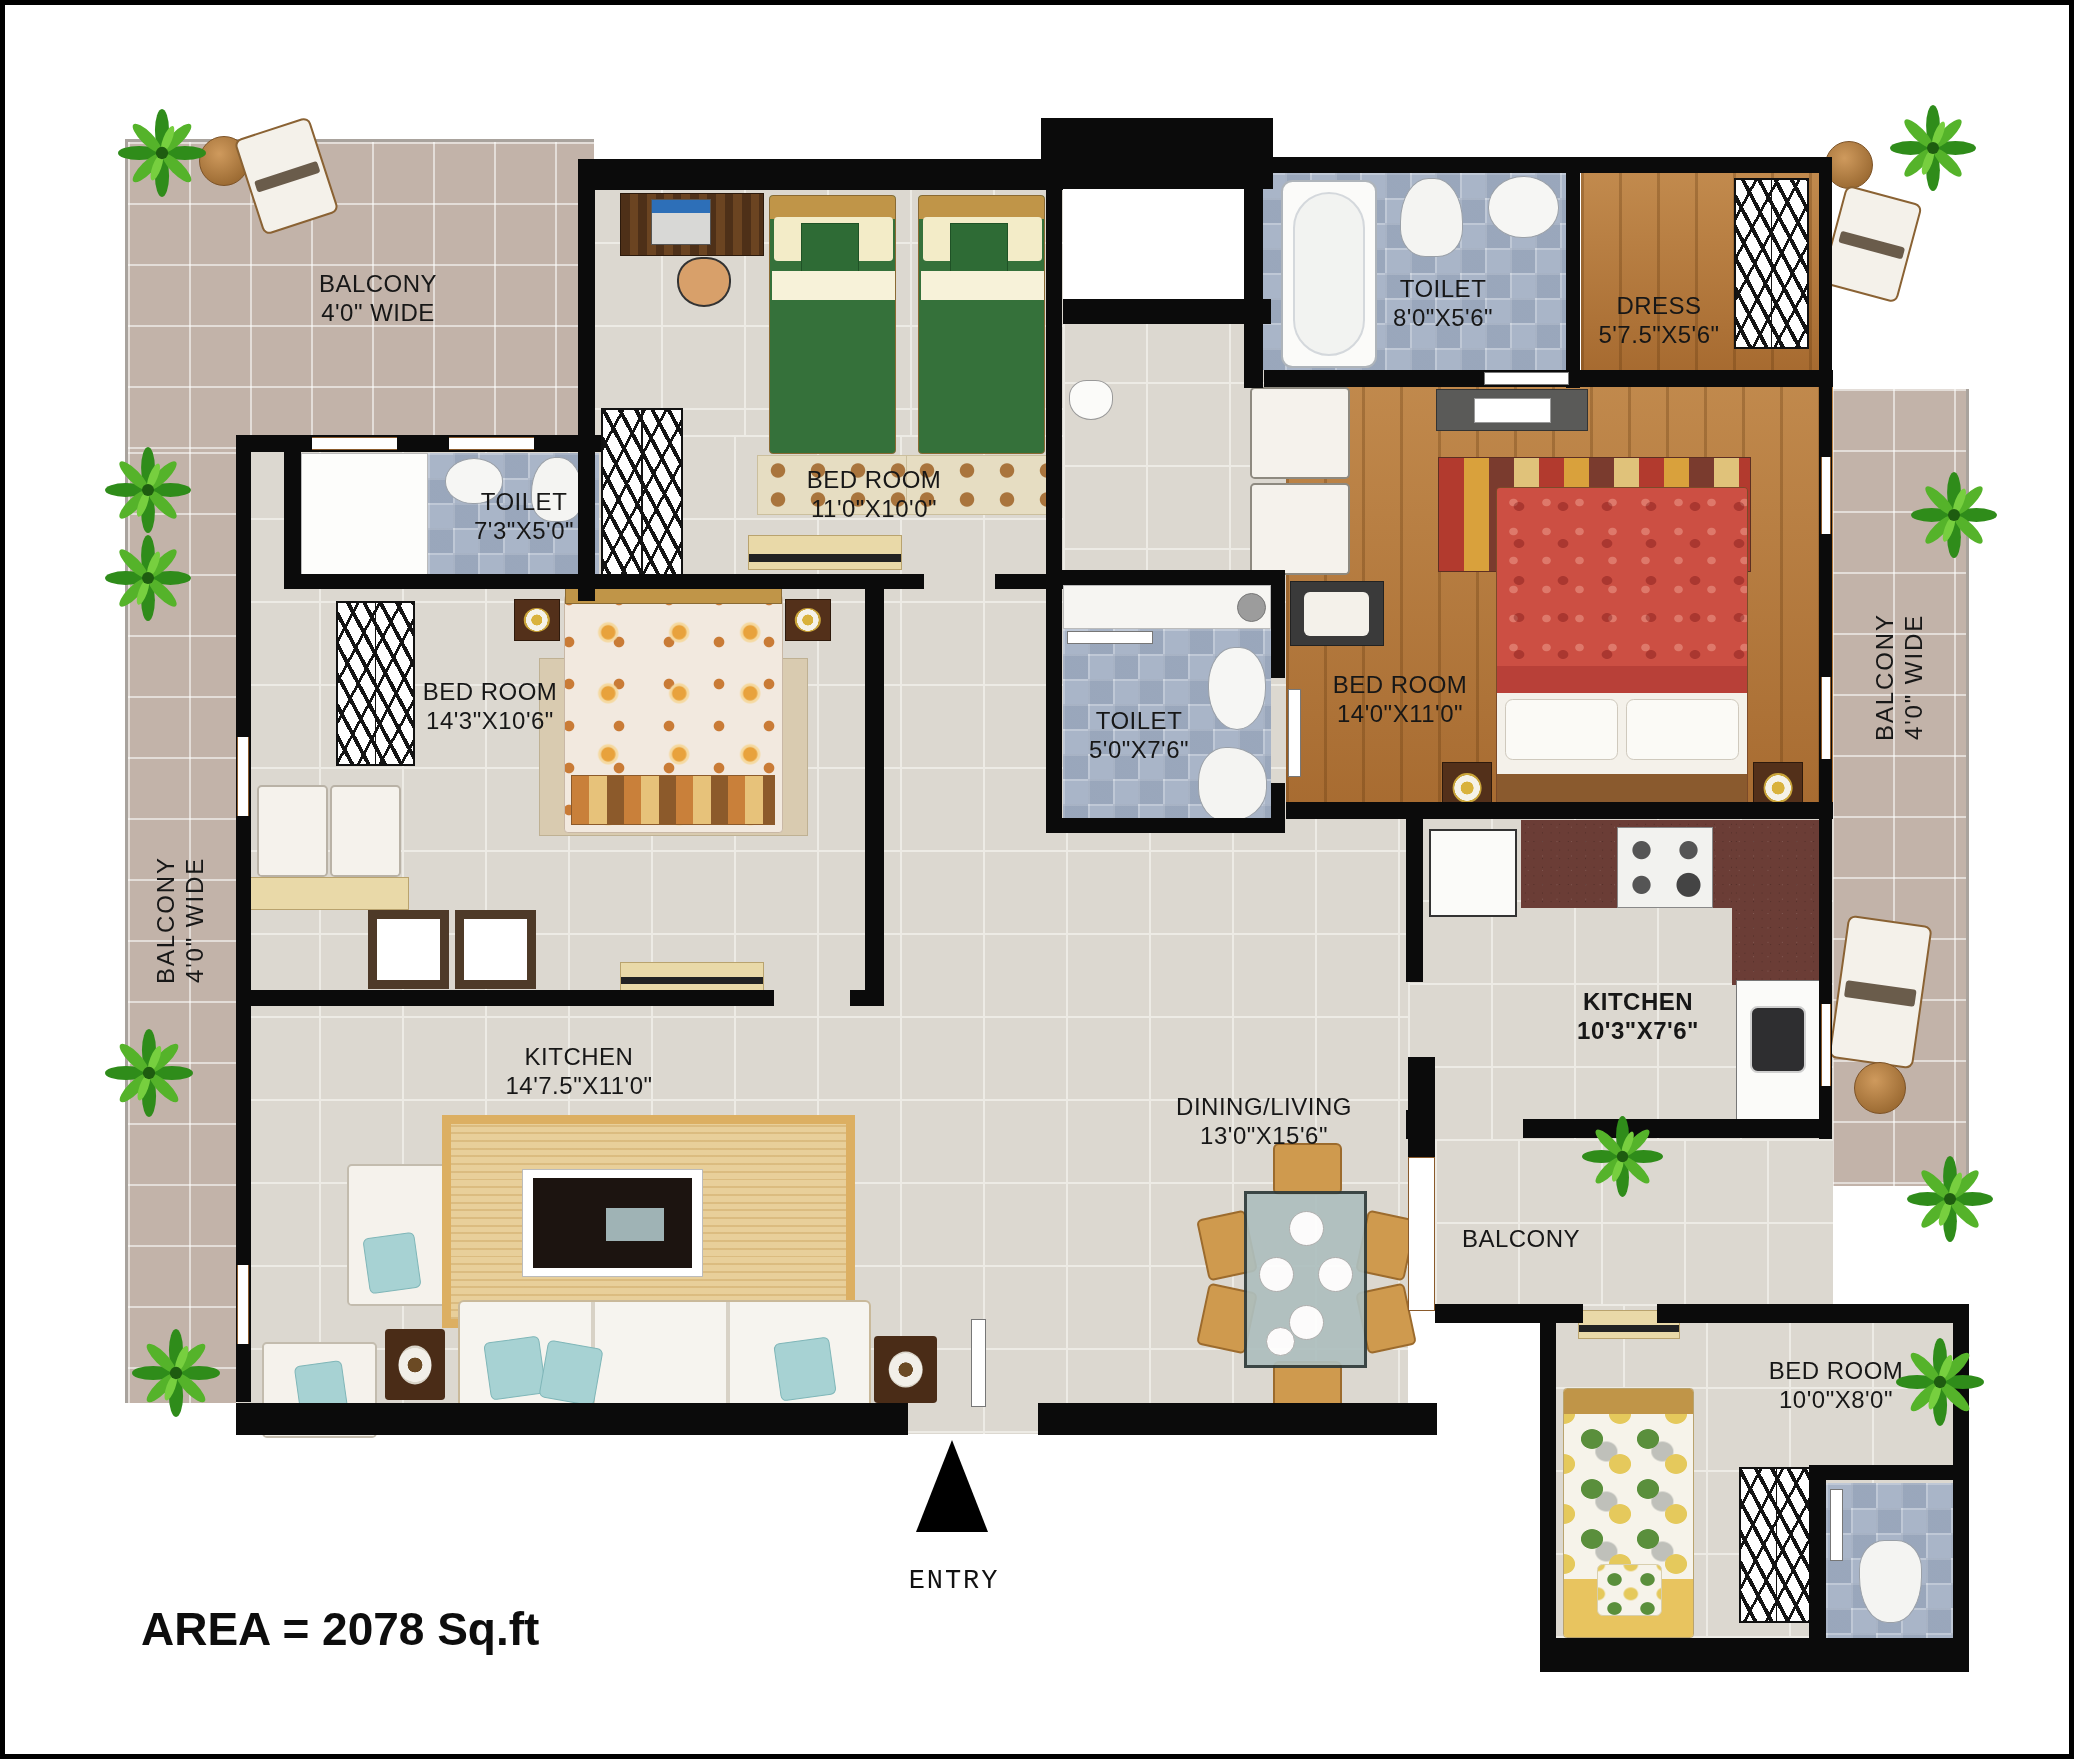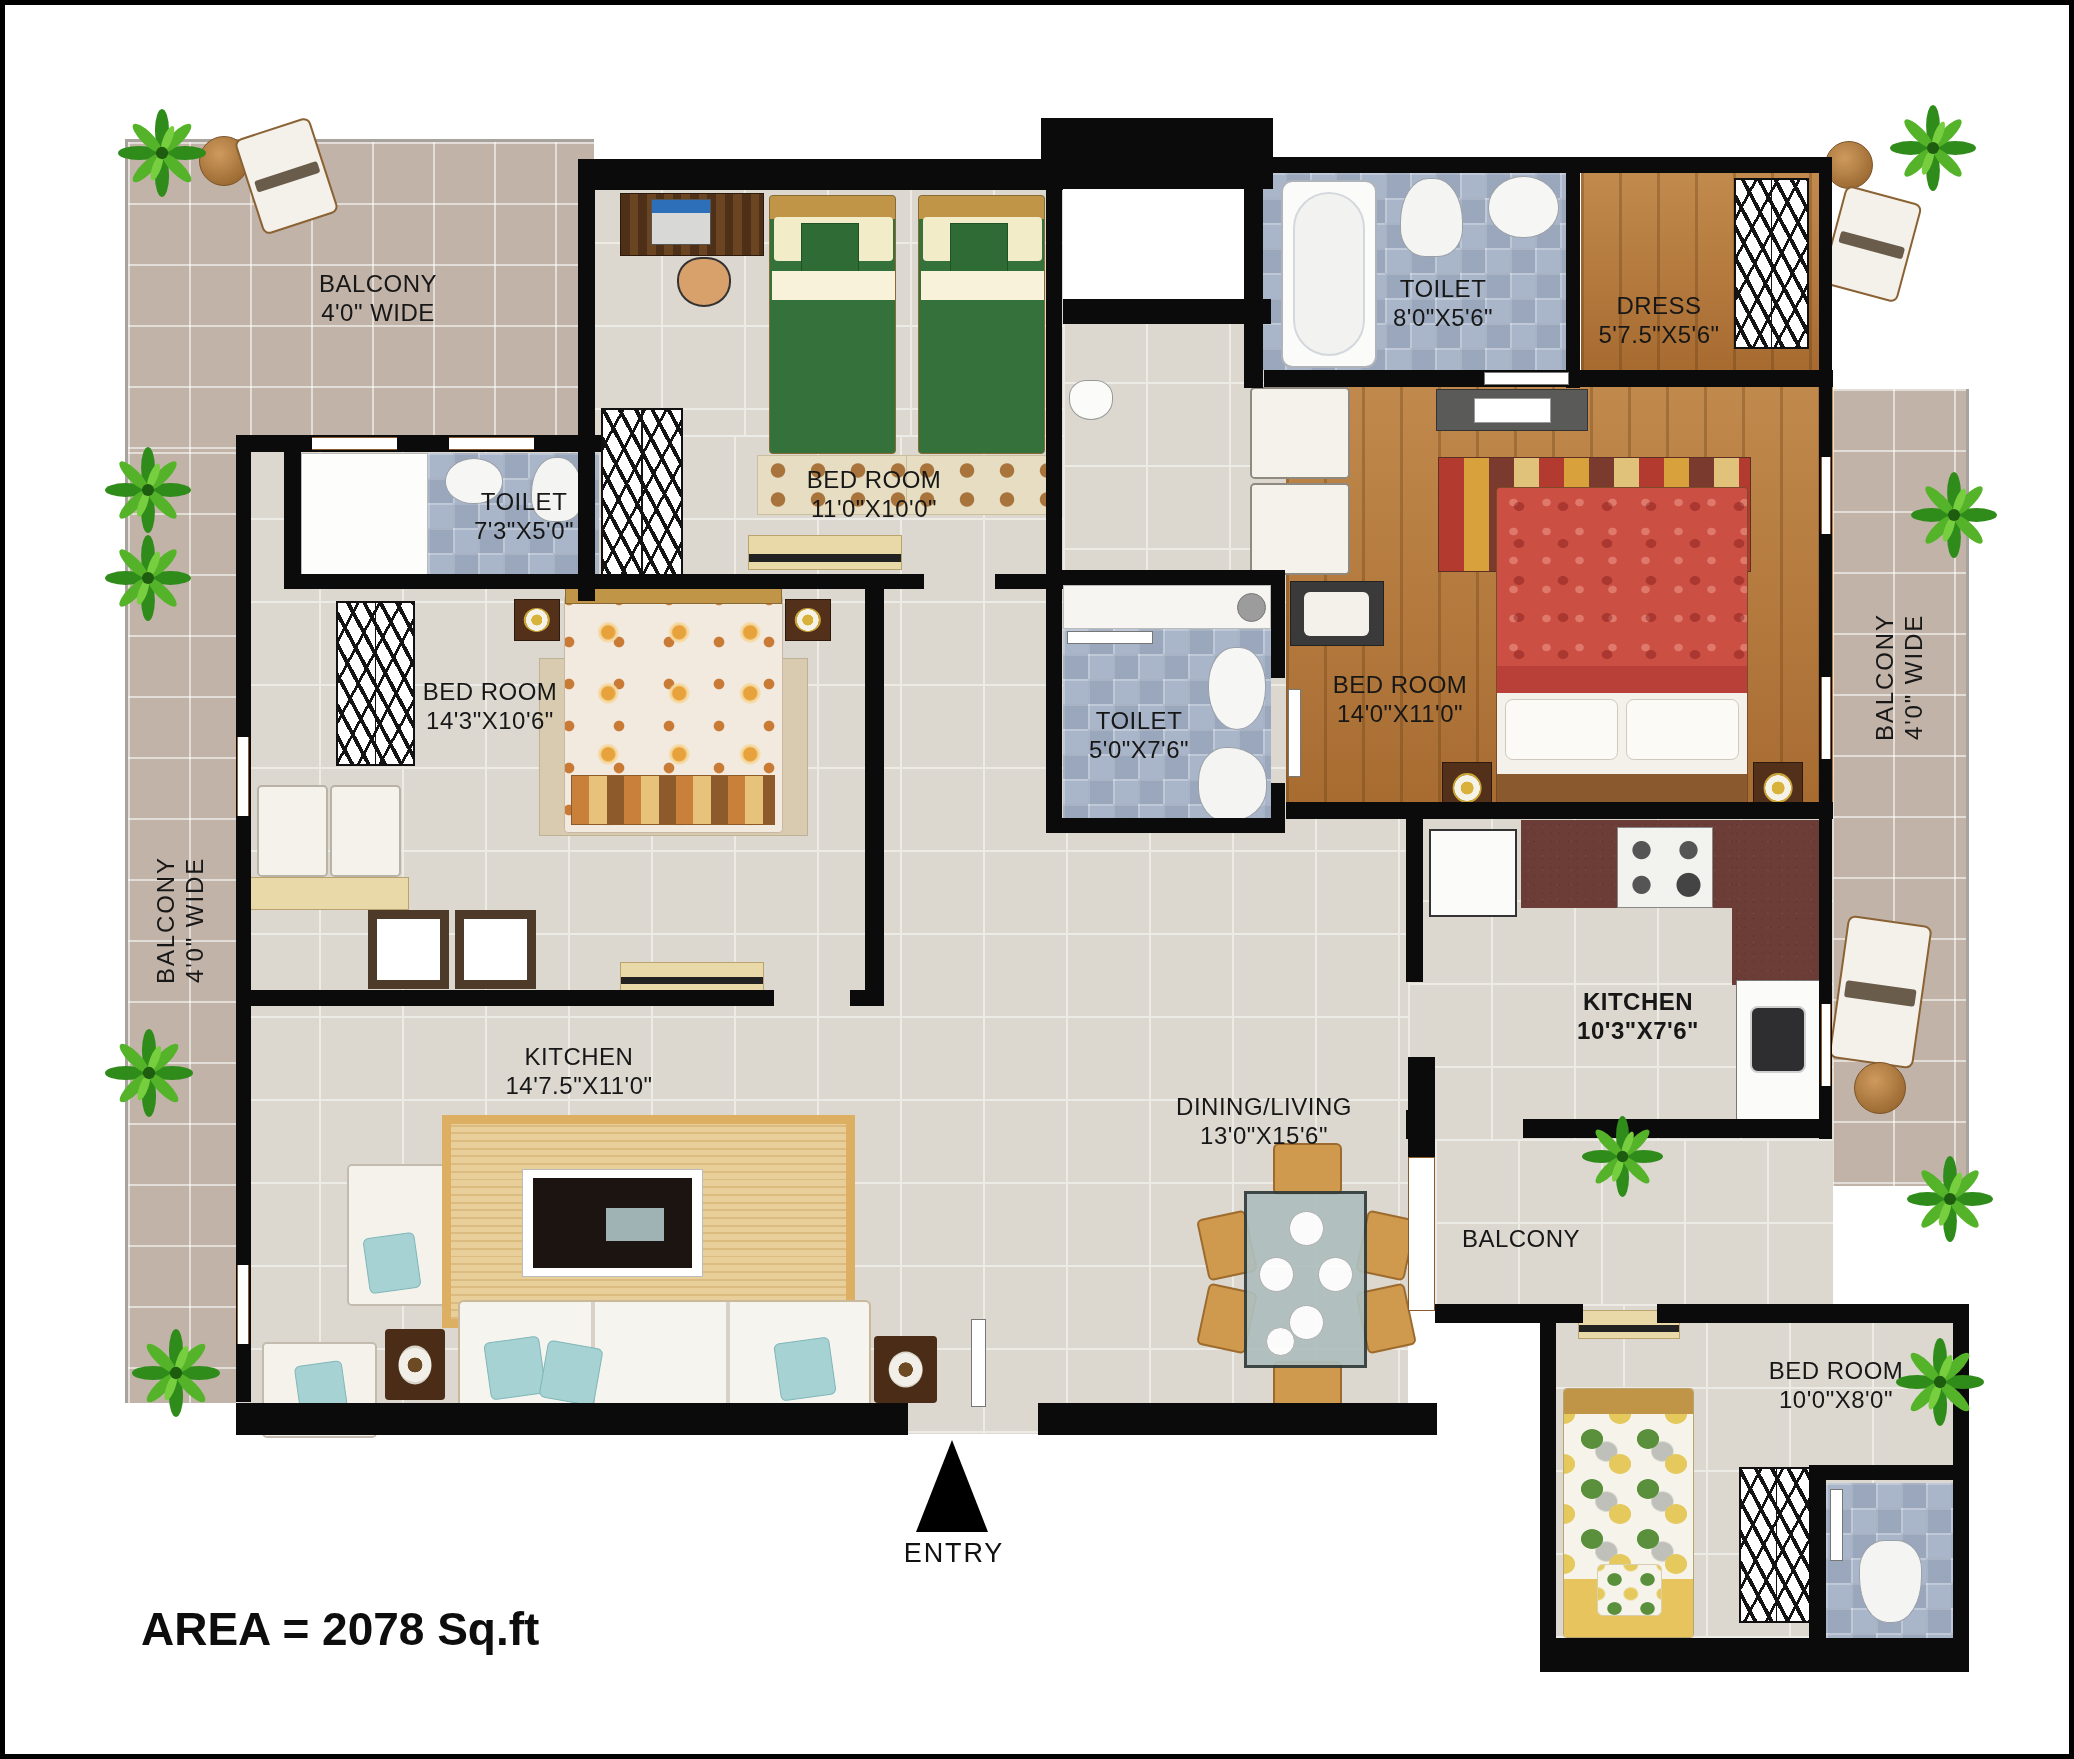--- a/index.html
+++ b/index.html
@@ -52,21 +52,21 @@
   .plant{z-index:50;}
   .roundtable{background:radial-gradient(circle at 40% 35%,#cf9a5d,#9c6b33 75%);border-radius:50%;border:1.9px solid #7c5226;z-index:14;}
   .chaise{background:#f4f1ea;border:2.9px solid #8a6233;border-radius:7.7px;z-index:14;}
   .chaise::after{content:"";position:absolute;left:6%;right:6%;top:45%;height:12%;background:#3c2a16;opacity:.75;border-radius:2.9px;}
   .nightstand{background:#53301a;border:1.9px solid #2e1a0c;z-index:13;}
   .nightstand::after{content:"";position:absolute;left:50%;top:50%;width:60%;height:60%;transform:translate(-50%,-50%);
        background:radial-gradient(circle,#d9b23c 30%,#f5f2e8 32% 60%,#caa53a 62%);border-radius:50%;}
   .title-big{font-weight:bold;font-size:63px;color:#0d0d0d;letter-spacing:1px;z-index:40;}
   .title-sub{font-weight:bold;font-size:46px;color:#0d0d0d;z-index:40;}
   .entry-tri{width:0;height:0;border-left:36px solid transparent;border-right:36px solid transparent;border-bottom:92px solid #000;z-index:40;}
-  .entry-txt{font-family:Liberation Sans, sans-serif;font-size:27px;letter-spacing:1.9px;color:#111;z-index:40;transform:translate(-50%,0);}
+  .entry-txt{font-family:Liberation Mono, monospace;font-size:27px;letter-spacing:1.9px;color:#111;z-index:40;transform:translate(-50%,0);margin-top:28px;}
 </style>
 </head>
 <body>
 
 <div id="canvas">
 
   <div class="abs floor-balcony rail-t rail-l" style="left:120px;top:134px;width:466px;height:312px;"></div>
   <div class="abs floor-balcony rail-l" style="left:120px;top:447px;width:110px;height:951px;"></div>
   <div class="abs floor-balcony rail-r" style="left:1827px;top:384px;width:134px;height:797px;"></div>
   <div class="abs floor-light" style="left:573px;top:154px;width:485px;height:442px;"></div>

